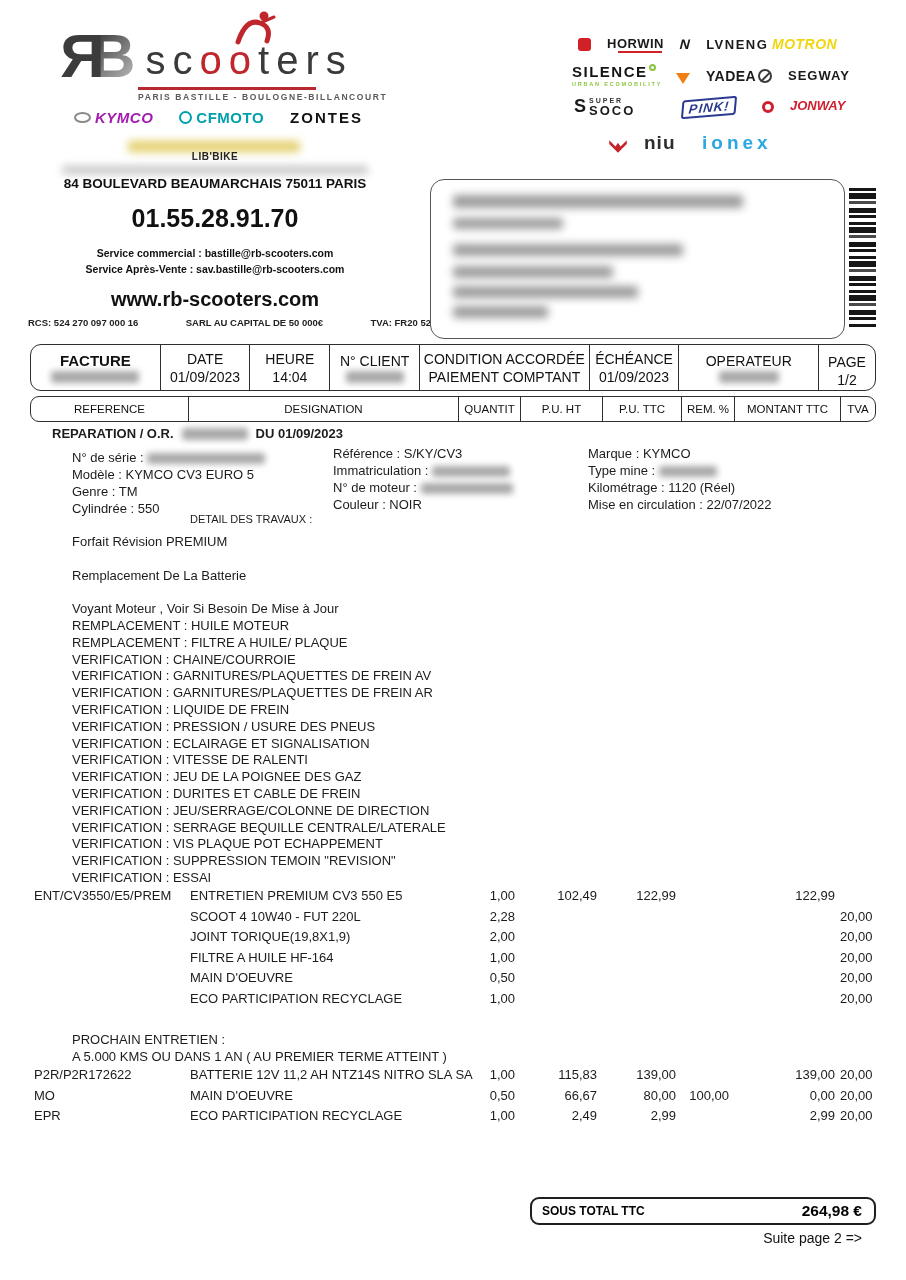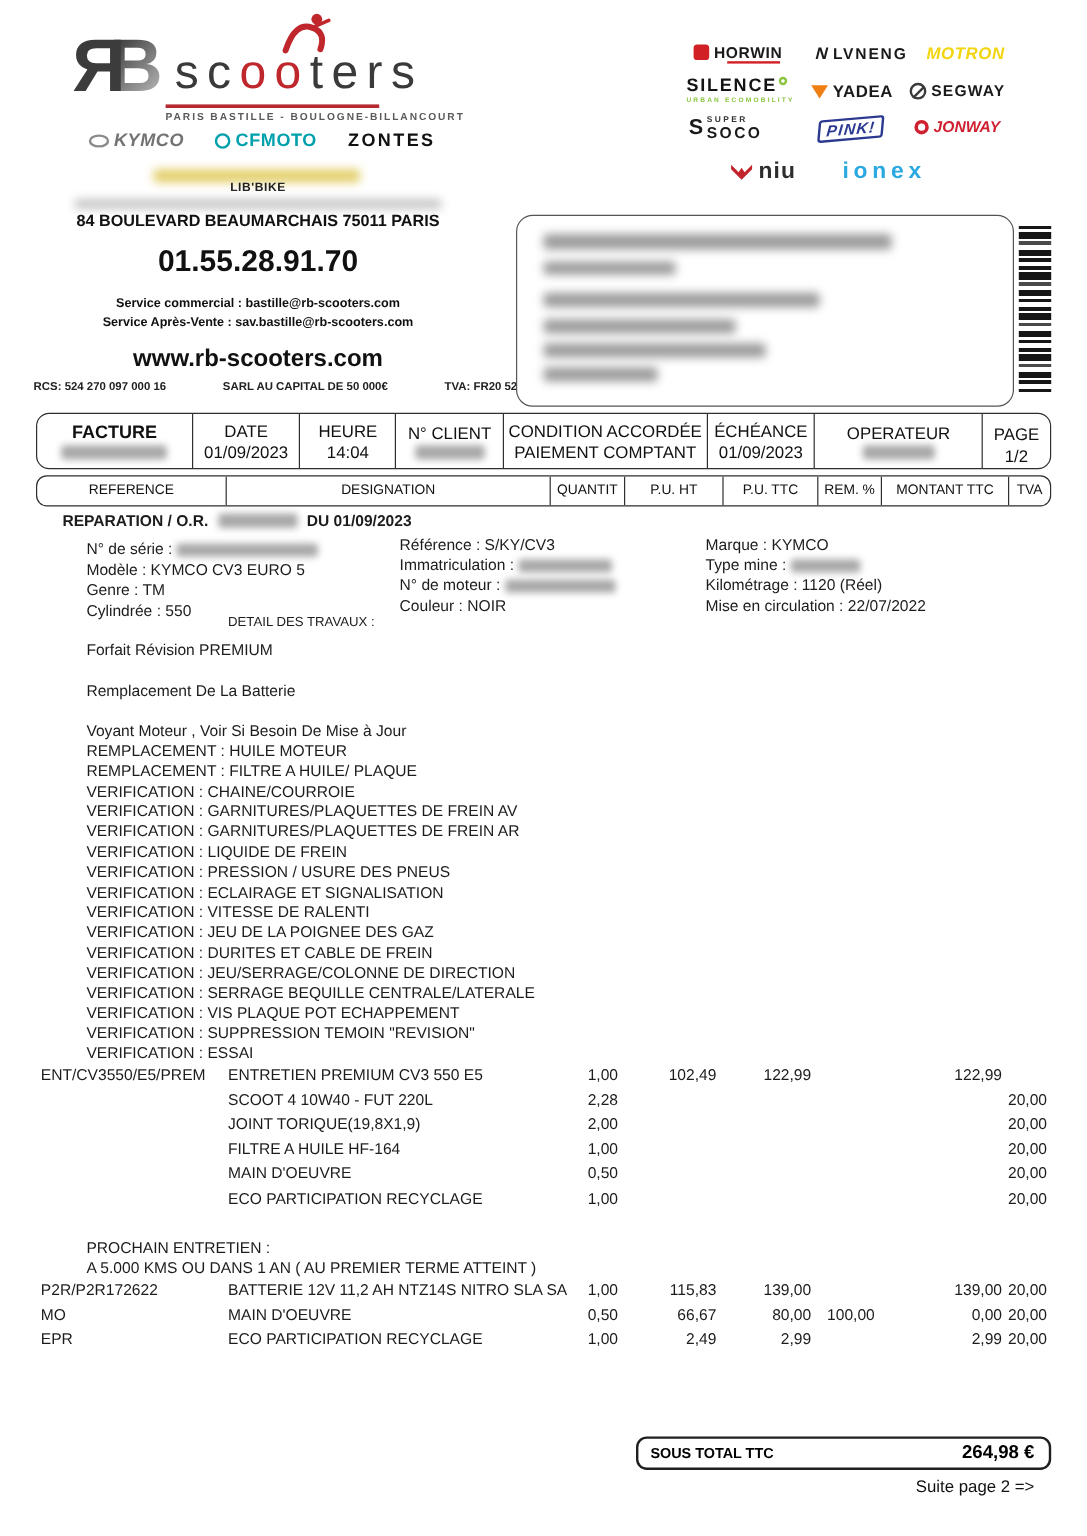--- a/index.html
+++ b/index.html
@@ -17,31 +17,31 @@
   .rb-r { display:inline-block; transform:scaleX(-1); font-size:62px; font-weight:bold; color:#3c3c3c; line-height:0.9; }
   .rb-b { display:inline-block; margin-left:-14px; font-size:62px; font-weight:bold; color:#9a9a9a; line-height:0.9;
           background:linear-gradient(135deg,#3a3a3a 10%,#b5b5b5 90%); -webkit-background-clip:text; background-clip:text; -webkit-text-fill-color:transparent; }
   .wordmark { position:relative; margin-left:10px; font-size:40px; letter-spacing:7px; color:#3a3a3a; line-height:1; padding-bottom:4px; }
   .wordmark .red { color:#c0272d; }
   .scooter-svg { position:absolute; left:84px; top:-30px; }
   .red-rule { height:3px; background:#b5292f; width:178px; margin:3px 0 2px 78px; }
   .logo-tagline { margin-left:78px; font-size:8.5px; letter-spacing:1.6px; color:#5a5a5a; font-weight:bold; }
   .partner-row { display:flex; align-items:center; gap:26px; margin:7px 0 0 14px; }
   .partner { display:flex; align-items:center; gap:4px; font-weight:900; }
-  .kymco-txt { color:#737373; font-style:italic; font-size:15px; letter-spacing:0.5px; }
+  .kymco-txt { color:#a21caf; font-style:italic; font-size:15px; letter-spacing:0.5px; }
   .kymco-ic { width:17px; height:11px; border:2px solid #8a8a8a; border-radius:50%; }
   .cfmoto-ic { width:13px; height:13px; border:2.5px solid #00a0ac; border-radius:50%; }
   .cfmoto-txt { color:#00a0ac; font-size:15px; letter-spacing:0.5px; }
   .zontes-txt { color:#111; font-size:15px; letter-spacing:2px; }
   .yellow-smudge { background:#e3cf6b; filter:blur(4px); border-radius:3px; }
   .libbike { font-size:10px; font-weight:bold; color:#222; letter-spacing:0.5px; }
   .gray-smudge { background:#c4c4c4; filter:blur(4px); border-radius:3px; }
 
   
-  .plogo { position:absolute; display:flex; align-items:center; gap:4px; white-space:nowrap; }
+  .plogo { position:absolute; display:flex; align-items:flex-end; gap:16px; white-space:nowrap; }
   .plogo .txt { font-weight:900; font-size:13px; color:#1a1a1a; letter-spacing:0.5px; }
   .horwin-ic { width:13px; height:13px; background:#d22027; border-radius:3px; display:inline-block; }
   .horwin-sub { position:absolute; right:0; bottom:-4px; height:2.5px; width:44px; background:#d22027; }
   .lvneng-ic { font-weight:900; font-size:14px; transform:skewX(-14deg); display:inline-block; }
   .motron-txt { color:#f2d50f; font-style:italic; font-size:14px; font-weight:900; letter-spacing:0.5px; }
   .silence-wrap { display:flex; flex-direction:column; line-height:1; }
   .silence-main { font-weight:900; font-size:15px; letter-spacing:1.5px; color:#141414; }
   .silence-dot { display:inline-block; width:7px; height:7px; border:2px solid #8bc53f; border-radius:50%; vertical-align:top; margin-left:1px; }
   .silence-sub { font-size:5.5px; letter-spacing:1.8px; color:#8bc53f; font-weight:bold; margin-top:2px; }
   .yadea-ic { width:0; height:0; border-left:7px solid transparent; border-right:7px solid transparent; border-top:11px solid #f07f13; }

